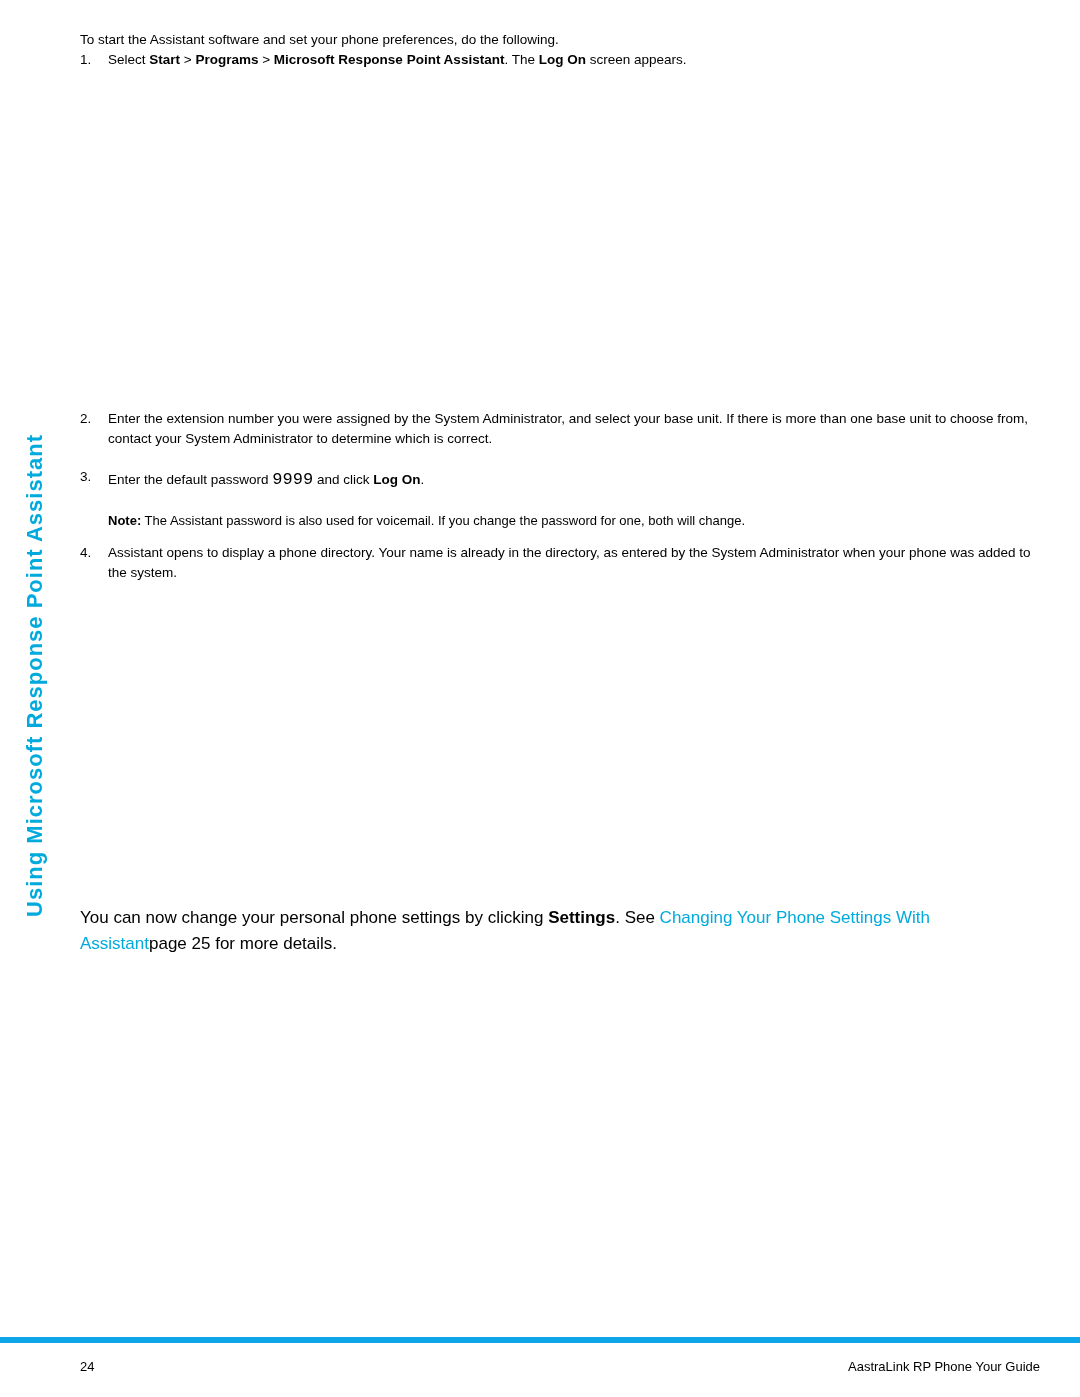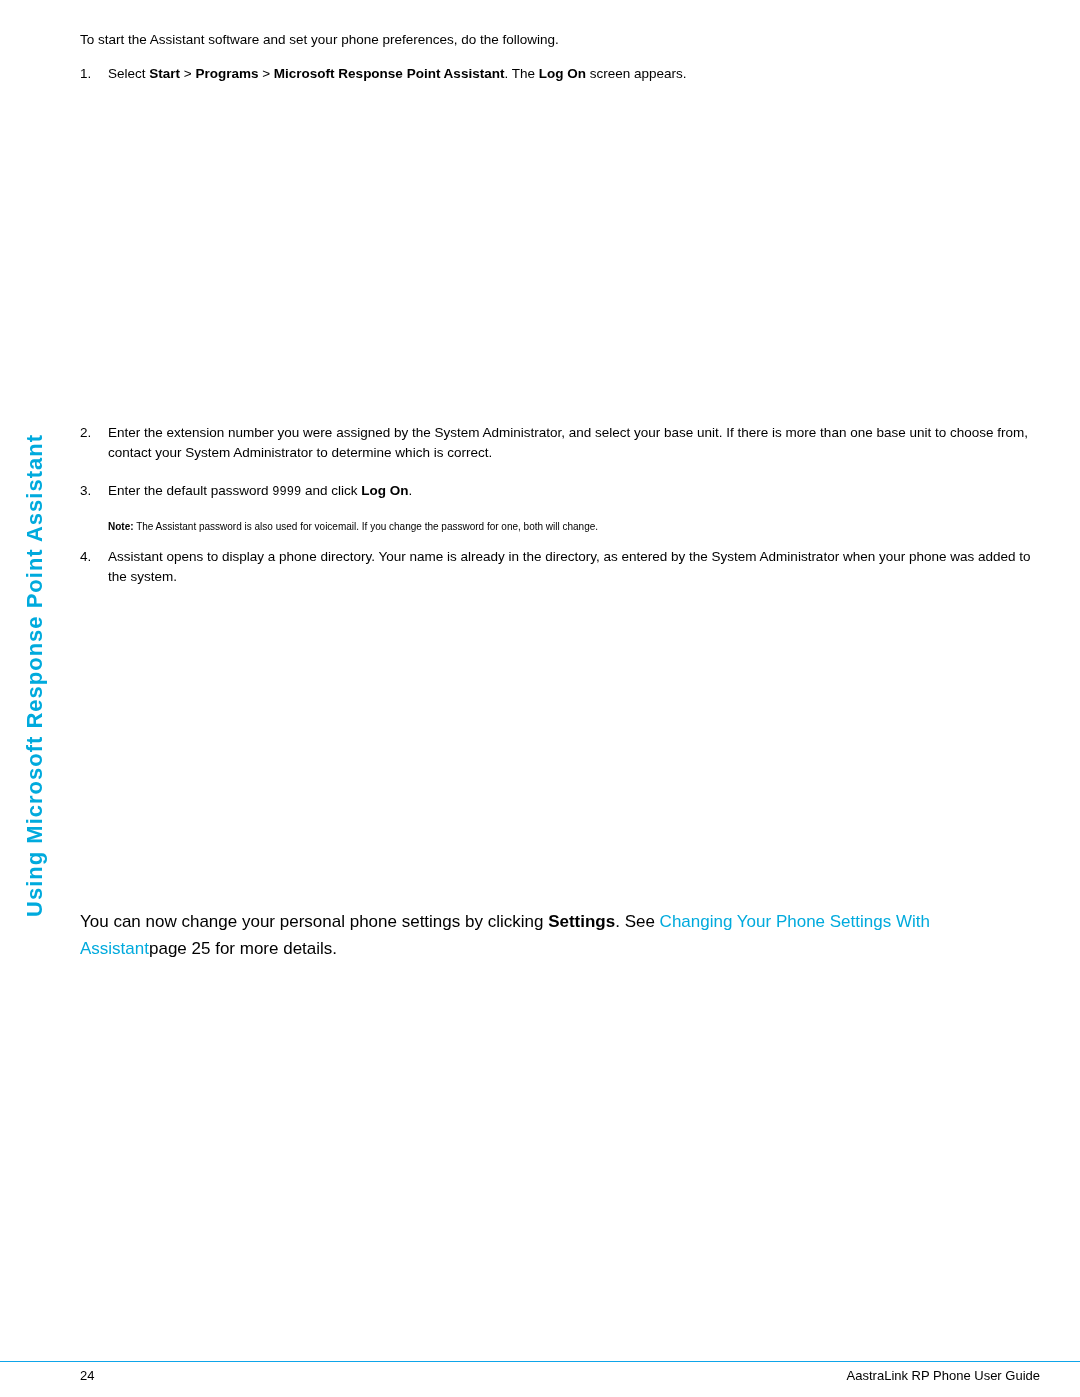--- a/index.html
+++ b/index.html
@@ -55,21 +55,20 @@
       position: absolute;
       left: 80px;
       top: 30px;
       right: 40px;
       bottom: 60px;
     }
 
     .intro-text {
       font-size: 13.5px;
       line-height: 1.5;
-      margin-bottom: 14px;
       color: #000;
     }
 
     .steps-list {
       list-style: none;
       padding: 0;
       margin: 0;
     }
 
     .step-item {
@@ -101,21 +100,21 @@
 
     
     .image-placeholder {
       height: 320px;
       display: block;
     }
 
     
     .note-box {
       margin: 12px 0 12px 28px;
-      font-size: 10px;
+      font-size: 13px;
       line-height: 1.55;
       color: #000;
     }
 
     
     .image-placeholder-2 {
       height: 280px;
       display: block;
     }
 
@@ -131,42 +130,42 @@
       color: #00aadd;
       text-decoration: none;
     }
 
     
     .page-footer {
       position: absolute;
       bottom: 0;
       left: 0;
       right: 0;
-      height: 36px;
-      border-top: 1px solid #0ea5e9;
+      height: 60px;
+      border-top: 6px solid #0ea5e9;
       display: flex;
       align-items: center;
       justify-content: space-between;
       padding: 0 40px 8px 80px;
     }
 
     .footer-page-num {
       font-size: 13px;
       color: #000;
     }
 
     .footer-guide-title {
       font-size: 13px;
       color: #000;
     }
 
     
     .mono {
       font-family: 'Courier New', Courier, monospace;
-      font-size: 12px;
+      font-size: 17px;
       margin-top: 20px;
     }
   </style>
 </head>
 <body>
 
 <div class="page-container">
 
   <div class="sidebar">
     <span class="sidebar-text">Using Microsoft Response Point Assistant</span>
@@ -213,16 +212,16 @@
     <div class="image-placeholder-2"></div>
 
     <div class="footer-text">
       <span>You can now change your personal phone settings by clicking </span><b>Settings</b><span>. See </span><span class="cyan-link">Changing Your Phone Settings With Assistant</span><span>page 25 for more details.</span>
     </div>
 
   </div>
 
   <div class="page-footer">
     <span class="footer-page-num">24</span>
-    <span class="footer-guide-title">AastraLink RP Phone User Guide</span>
+    <span class="footer-guide-title">AastraLink RP Phone Your Guide</span>
   </div>
 
 </div>
 
 </body></html>

